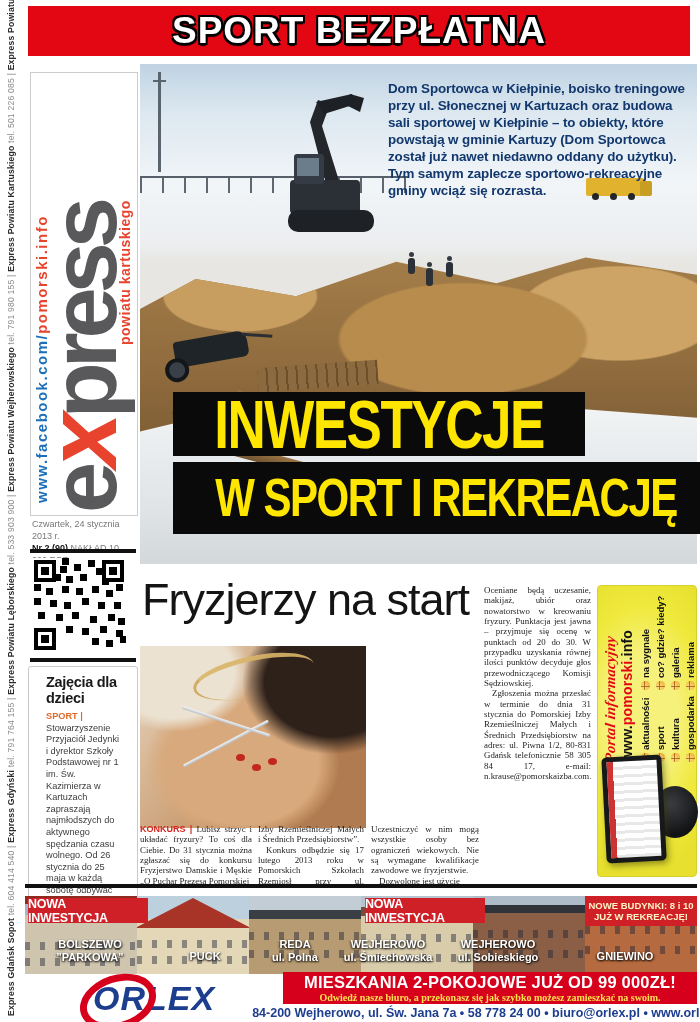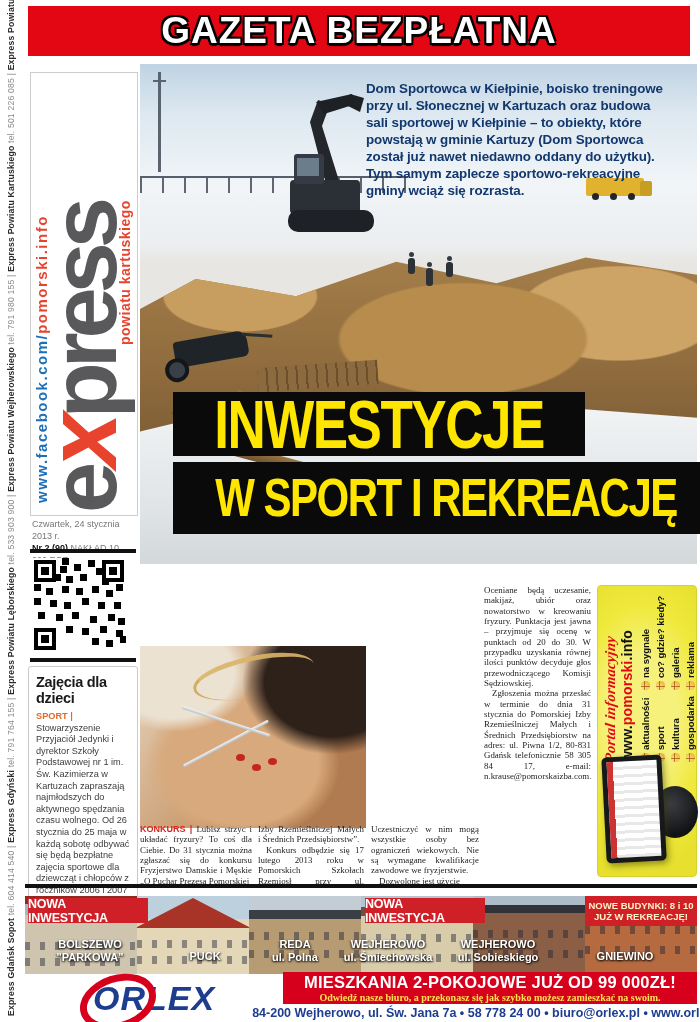--- a/index.html
+++ b/index.html
@@ -39,21 +39,21 @@
   .finder::after{content:"";position:absolute;inset:3px;background:#000;}
   .qr-noise{position:absolute;left:30px;top:0;width:7px;height:7px;background:#000;box-shadow:
     -2px 8px #000,12px 6px #000,26px 2px #000,34px 10px #000,-8px 16px #000,4px 18px #000,18px 16px #000,
     40px 20px #000,-28px 26px #000,-16px 30px #000,0 28px #000,14px 30px #000,30px 28px #000,44px 32px #000,
     54px 26px #000,-28px 40px #000,-12px 42px #000,2px 44px #000,20px 40px #000,36px 44px #000,52px 44px #000,
     -24px 54px #000,-6px 56px #000,10px 54px #000,28px 58px #000,46px 56px #000,56px 60px #000,4px 68px #000,
     20px 70px #000,38px 68px #000,54px 72px #000,30px 80px #000,44px 82px #000,58px 78px #000;}
 
   
   .zajecia{position:absolute;left:28px;top:666px;width:110px;height:246px;border:1px solid #c9c9c9;
-           border-radius:3px;box-sizing:border-box;padding:7px 7px;overflow:hidden;}
+           border-radius:3px;box-sizing:border-box;padding:7px 17px;overflow:hidden;}
   .zajecia h3{margin:0 0 5px;font-size:14.5px;font-weight:700;color:#1a1a1a;letter-spacing:-.3px;}
   .zajecia p{margin:0;font-size:9.2px;line-height:1.26;color:#3c3c3c;}
   .zajecia .tag{color:#e06a2b;font-weight:700;}
   .zajecia .tag::after{content:" | ";color:#e06a2b;}
 
   
   .photo{position:absolute;left:140px;top:64px;width:557px;height:500px;overflow:hidden;
     background:linear-gradient(180deg,#bfd3e3 0,#dde8f0 10%,#f1f5f8 24%,#eceef0 36%,#e7e6e2 40%);}
   .pit{position:absolute;left:0;top:172px;width:100%;height:215px;
     background:radial-gradient(130px 60px at 18% 28%,#c79e60 0 58%,transparent 60%),
@@ -76,21 +76,21 @@
   .person::before{content:"";position:absolute;left:1px;top:-6px;width:5px;height:5px;border-radius:50%;background:#343b42;}
   .wheelbarrow{position:absolute;left:34px;top:272px;width:74px;height:26px;background:#1f2429;
     border-radius:4px 10px 6px 6px;transform:rotate(-10deg);}
   .wheelbarrow::before{content:"";position:absolute;left:-12px;bottom:-14px;width:16px;height:16px;border-radius:50%;
     border:4px solid #14171a;background:#3a4047;}
   .wheelbarrow::after{content:"";position:absolute;right:-26px;top:6px;width:30px;height:3px;background:#2a2f34;transform:rotate(14deg);}
   .plank{position:absolute;background:linear-gradient(#9a7544,#6f5230);}
   .boards{position:absolute;left:118px;top:300px;width:120px;height:24px;transform:rotate(-4deg);
     background:repeating-linear-gradient(90deg,#8a6a3e 0 8px,#6d4f2c 8px 10px);}
 
-  .intro{position:absolute;left:366px;top:80px;width:308px;font-size:13.4px;font-weight:700;
+  .intro{position:absolute;left:388px;top:80px;width:308px;font-size:13.4px;font-weight:700;
          color:#12386e;line-height:1.27;letter-spacing:-.1px;}
 
   .bar{position:absolute;background:#0a0a0a;color:#ffe600;display:flex;align-items:center;justify-content:center;overflow:hidden;margin-left:23px;}
   .bar span{display:inline-block;font-weight:900;letter-spacing:-1.5px;transform:scaleY(1.28);white-space:nowrap;}
   .bar1{left:150px;top:392px;width:412px;height:64px;font-size:53px;}
   .bar2{left:150px;top:462px;width:546px;height:72px;font-size:42px;}
 
   
   .art-headline{position:absolute;left:142px;top:574px;font-size:45px;color:#141414;letter-spacing:-1px;}
   .hair-photo{position:absolute;left:140px;top:646px;width:226px;height:182px;overflow:hidden;
@@ -180,21 +180,21 @@
 </head>
 <body>
 
 <div class="page">
 
   <div class="vrot phone-line" style="left:6px;top:1016px;">
     <span class="contact"><b>Express Gdańsk Sopot</b> <span>tel. 604 414 540</span></span><span class="contact"><b>Express Gdyński</b> <span>tel. 791 764 155</span></span><span class="contact"><b>Express Powiatu Lęborskiego</b> <span>tel. 533 903 900</span></span><span class="contact"><b>Express Powiatu Wejherowskiego</b> <span>tel. 791 980 155</span></span><span class="contact"><b>Express Powiatu Kartuskiego</b> <span>tel. 501 226 085</span></span><span class="contact"><b>Express Powiatu Puckiego</b> </span>
   </div>
 
   <div class="banner">
-    <span>GAZETA BEZPŁATNA</span>
+    <span>SPORT BEZPŁATNA</span>
   </div>
 
   <div class="logo-box">
     <div class="vrot logo-inner">
       <div class="fb-line"><span>www.facebook.com/</span><span class="hl">pomorski.info</span></div>
       <div class="logo-word"><span>e</span><span class="lx">x</span><span>press</span></div>
       <div class="logo-sub">powiatu kartuskiego</div>
     </div>
   </div>
 
@@ -245,20 +245,21 @@
 
   <div class="intro">Dom Sportowca w Kiełpinie, boisko treningowe przy ul. Słonecznej w Kartuzach oraz budowa sali sportowej w Kiełpinie – to obiekty, które powstają w gminie Kartuzy (Dom Sportowca został już nawet niedawno oddany do użytku). Tym samym zaplecze sportowo-rekreacyjne gminy wciąż się rozrasta.</div>
 
   <div class="bar bar1">
       <span>INWESTYCJE</span>
     </div>
   <div class="bar bar2">
       <span>W SPORT I REKREACJĘ</span>
     </div>
 
+  <div class="art-headline">Fryzjerzy na start</div>
   <div class="hair-photo">
     <div class="strand"></div>
     <div class="scissor s1"></div>
     <div class="scissor s2"></div>
     <div class="nail" style="left:96px;top:108px;"></div>
     <div class="nail" style="left:112px;top:118px;"></div>
     <div class="nail" style="left:128px;top:112px;"></div>
   </div>
   <div class="col c1">
     <p><span class="ktag">KONKURS</span><span>Lubisz strzyc i układać fryzury? To coś dla Ciebie. Do 31 stycznia można zgłaszać się do konkursu Fryzjerstwo Damskie i Męskie „O Puchar Prezesa Pomorskiej</span></p>

